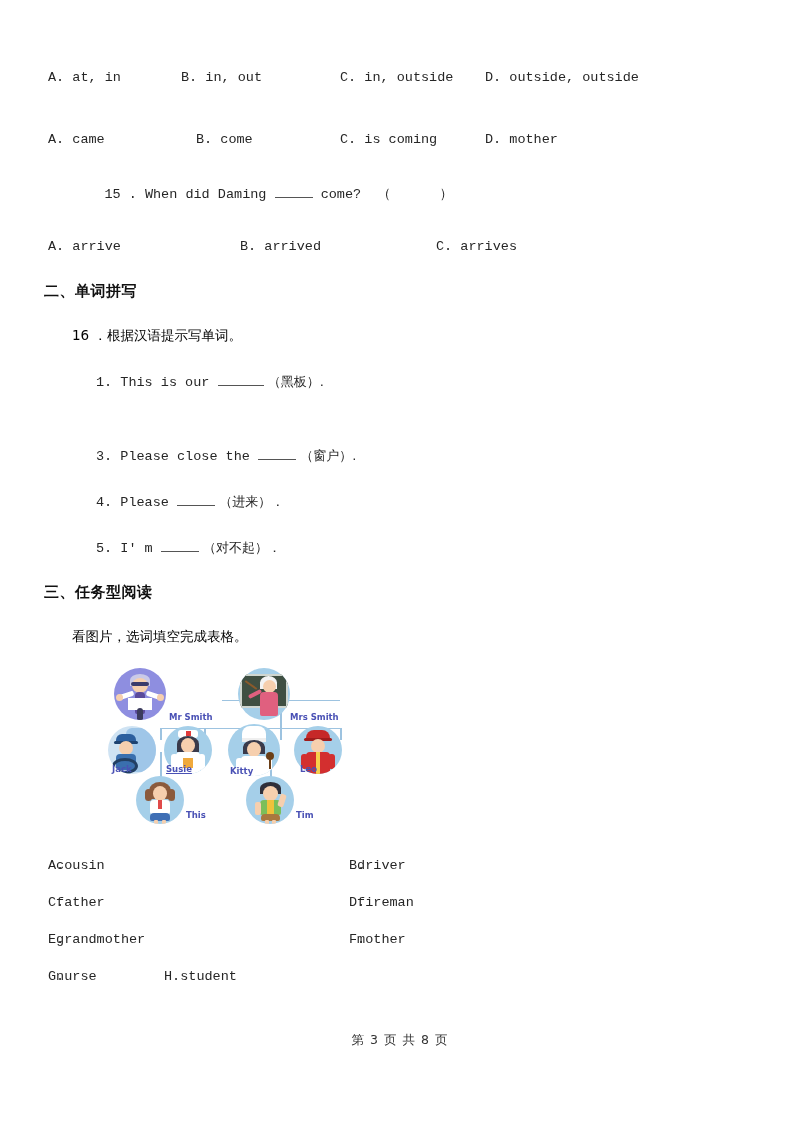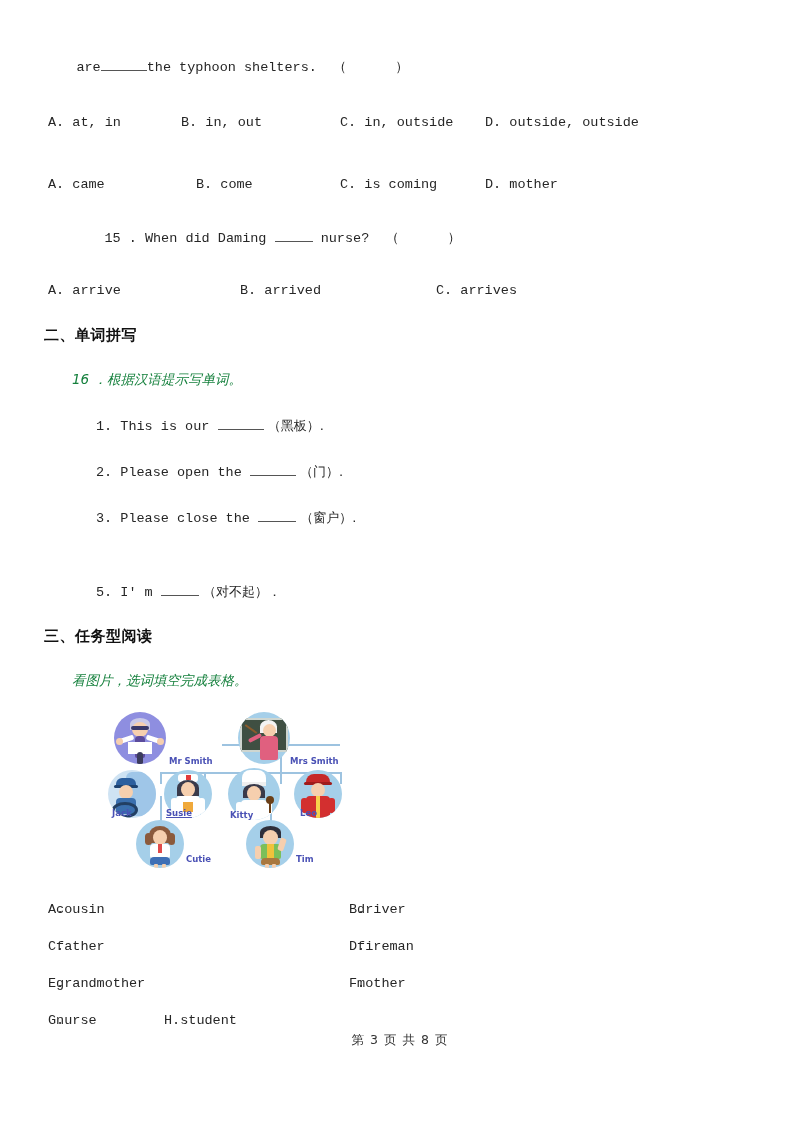--- a/index.html
+++ b/index.html
@@ -57,24 +57,23 @@
   .sec-head {
     font-family: "DejaVu Sans", "Liberation Sans", sans-serif;
     font-size: 15px;
     font-weight: bold;
     color: #111;
     letter-spacing: 0.5px;
   }
   .sub-instr {
     font-family: "Liberation Serif", "DejaVu Serif", serif;
     font-size: 13.5px;
-    color: #15803d;
+    color: #000000;
     padding-left: 28px;
     white-space: pre;
-    font-style: italic;
   }
   .cn {
     font-family: "DejaVu Sans", "Liberation Sans", sans-serif;
   }
 
   
   .spell-item {
     font-family: "Liberation Mono", "DejaVu Sans Mono", monospace;
     font-size: 13.5px;
     color: #262626;
@@ -178,23 +177,20 @@
     letter-spacing: 1px;
   }
 </style>
 </head>
 <body>
 
 <div class="page">
 
   <div style="height:46px"></div>
 
-  <div class="qline">
-    <span>are</span><span class="blank b-lg"></span><span>the typhoon shelters.  （      ）</span>
-  </div>
 
   <div style="height:24px"></div>
 
   <div class="optrow">
     <span class="opt" style="left:4px">A. at, in</span>
     <span class="opt" style="left:137px">B. in, out</span>
     <span class="opt" style="left:296px">C. in, outside</span>
     <span class="opt" style="left:441px">D. outside, outside</span>
   </div>
 
@@ -206,21 +202,21 @@
   <div class="optrow">
     <span class="opt" style="left:4px">A. came</span>
     <span class="opt" style="left:152px">B. come</span>
     <span class="opt" style="left:296px">C. is coming</span>
     <span class="opt" style="left:441px">D. mother</span>
   </div>
 
   <div style="height:21px"></div>
 
   <div class="qline stem">
-    <span>15 .</span><span> When did Daming </span><span class="blank b-md"></span><span> nurse?  （      ）</span>
+    <span>15 .</span><span> When did Daming </span><span class="blank b-md"></span><span> come?  （      ）</span>
   </div>
 
   <div style="height:21px"></div>
 
   <div class="optrow">
     <span class="opt" style="left:4px">A. arrive</span>
     <span class="opt" style="left:196px">B. arrived</span>
     <span class="opt" style="left:392px">C. arrives</span>
   </div>
 
@@ -231,28 +227,28 @@
   <div style="height:26px"></div>
 
   <div class="sub-instr"><span class="cn">16 ．</span><span class="cn">根据汉语提示写单词。</span></div>
 
   <div style="height:28px"></div>
 
   <div class="spell-item"><span>1.</span><span> This is our </span><span class="blank b-lg"></span><span class="cnz"> （黑板）.</span></div>
 
   <div style="height:28px"></div>
 
-  <div class="spell-item"><span>2.</span><span> Please open the </span><span class="blank b-lg"></span><span class="cnz"> （门）.</span></div>
 
   <div style="height:28px"></div>
 
   <div class="spell-item"><span>3.</span><span> Please close the </span><span class="blank b-md"></span><span class="cnz"> （窗户）.</span></div>
 
   <div style="height:28px"></div>
 
+  <div class="spell-item"><span>4.</span><span> Please </span><span class="blank b-md"></span><span class="cnz"> （进来）．</span></div>
 
   <div style="height:28px"></div>
 
   <div class="spell-item"><span>5.</span><span> I' m </span><span class="blank b-md"></span><span class="cnz"> （对不起）．</span></div>
 
   <div style="height:26px"></div>
 
   <div class="sec-head"><span>三、任务型阅读</span></div>
 
   <div style="height:26px"></div>
@@ -362,21 +358,21 @@
           <div style="position:absolute; left:9px;  top:13px; width:7px; height:12px; background:#8b5a3c; border-radius:4px;"></div>
           <div style="position:absolute; left:32px; top:13px; width:7px; height:12px; background:#8b5a3c; border-radius:4px;"></div>
           <div class="head" style="left:17px; top:10px; width:14px; height:15px;"></div>
           <div class="body" style="left:14px; top:24px; width:20px; height:14px; background:#ffffff;"></div>
           <div style="position:absolute; left:22px; top:24px; width:4px; height:9px; background:#e04a4a;"></div>
           <div class="body" style="left:14px; top:37px; width:20px; height:8px; background:#3f6fb5;"></div>
           <div class="leg" style="left:18px; top:44px; width:4px; height:5px; background:#f6cfae;"></div>
           <div class="leg" style="left:26px; top:44px; width:4px; height:5px; background:#f6cfae;"></div>
         </div>
       </div>
-      <div class="nlabel" style="left:82px; top:146px;">Cutie</div>
+      <div class="nlabel" style="left:82px; top:146px;">This</div>
 
       <div class="node" style="left:142px; top:112px; width:48px; height:48px;">
         <div class="person">
           <div class="hair" style="left:14px; top:6px; width:21px; height:12px; background:#2f2f3a;"></div>
           <div class="head" style="left:17px; top:10px; width:15px; height:15px;"></div>
           <div class="body" style="left:14px; top:24px; width:21px; height:15px; background:#7bbf5a;"></div>
           <div style="position:absolute; left:21px; top:24px; width:7px; height:15px; background:#f0c23b;"></div>
           <div class="arm" style="left:33px; top:18px; width:6px; height:13px; transform:rotate(18deg);"></div>
           <div class="arm" style="left:9px;  top:26px; width:6px; height:13px;"></div>
           <div class="body" style="left:15px; top:38px; width:19px; height:7px; background:#a9783f;"></div>

